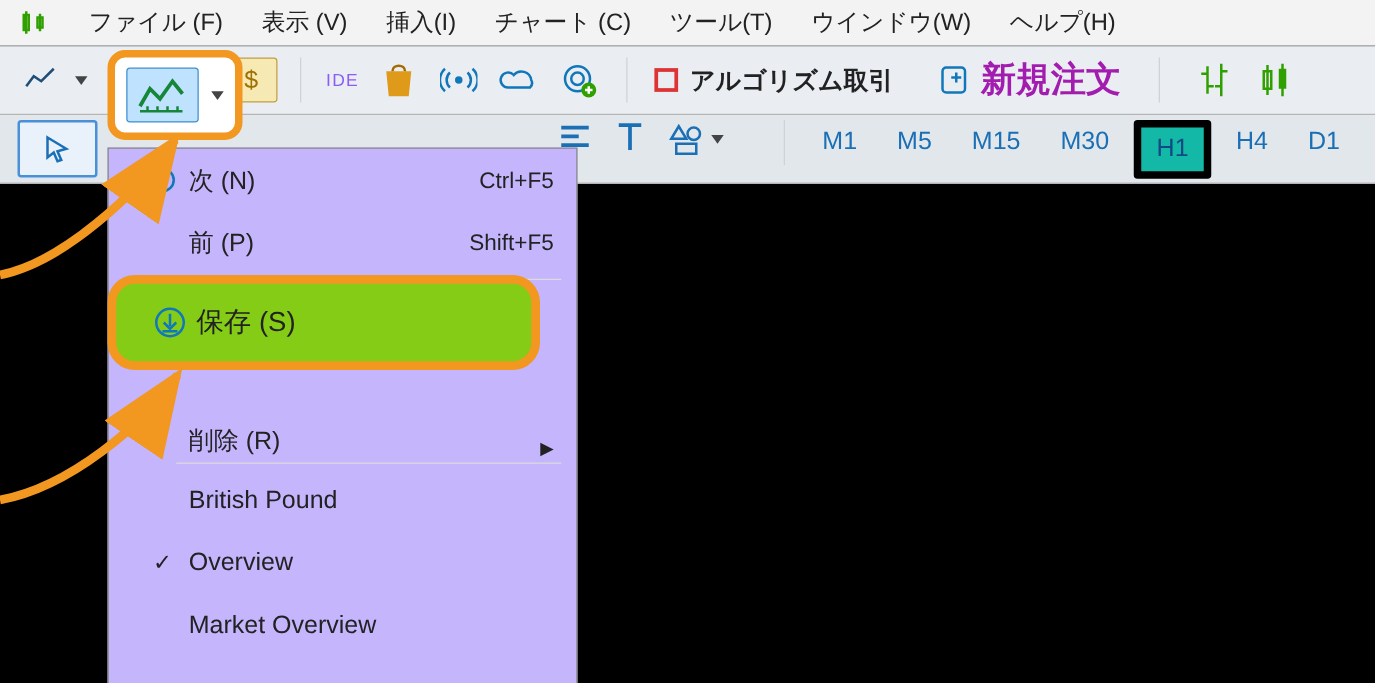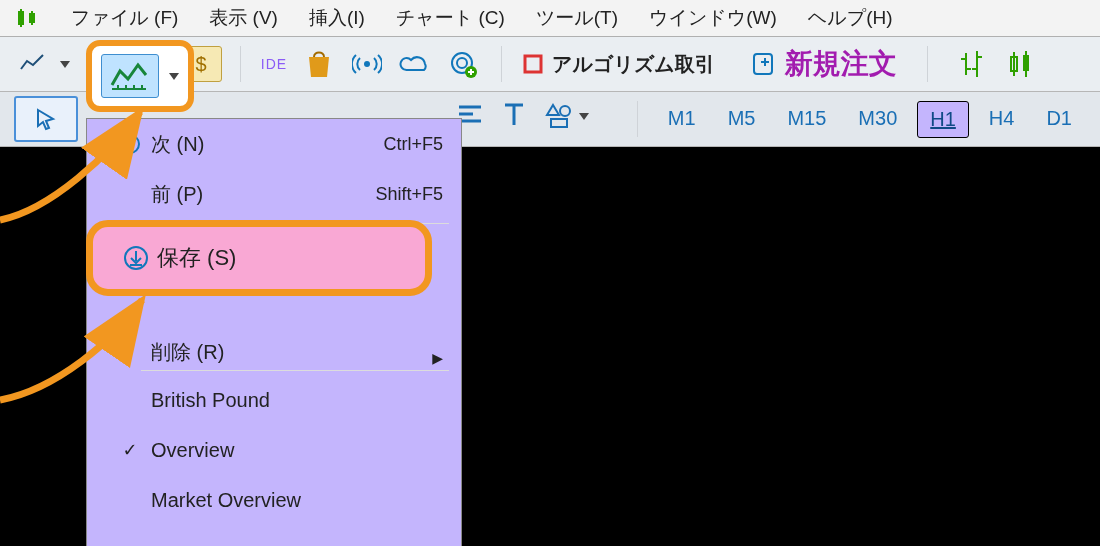--- a/index.html
+++ b/index.html
@@ -120,24 +120,23 @@
     display:flex;
     align-items:center;
     gap:20px;
     margin-right: 30px;
   }
   .tf {
     padding: 6px 12px;
     border-radius: 3px;
   }
   .tf.active {
-    background: #c4b5fd;
-    border: 1px solid #000000;
+    background: #14b8a6;
+    border: 6px solid #000000;
     color: #104a86;
-    text-decoration: underline;
   }
   .menu-popup {
     position: absolute;
     top: 118px;
     left: 86px;
     width: 376px;
     height: 445px;
     background: #c4b5fd;
     border: 1px solid #888;
     z-index: 50;
@@ -177,21 +176,21 @@
     background: #dcdcdc;
   }
   .save-highlight {
     position: absolute;
     top: 220px;
     left: 86px;
     width: 346px;
     height: 76px;
     border: 7px solid #f29720;
     border-radius: 22px;
-    background: #f9a8d4;
+    background: #84cc16;
     z-index: 120;
     box-sizing: border-box;
     display: flex;
     align-items: center;
   }
   .save-highlight .icon-slot {
     margin-left: 28px;
     width: 30px;
     display:flex;
     align-items:center;

